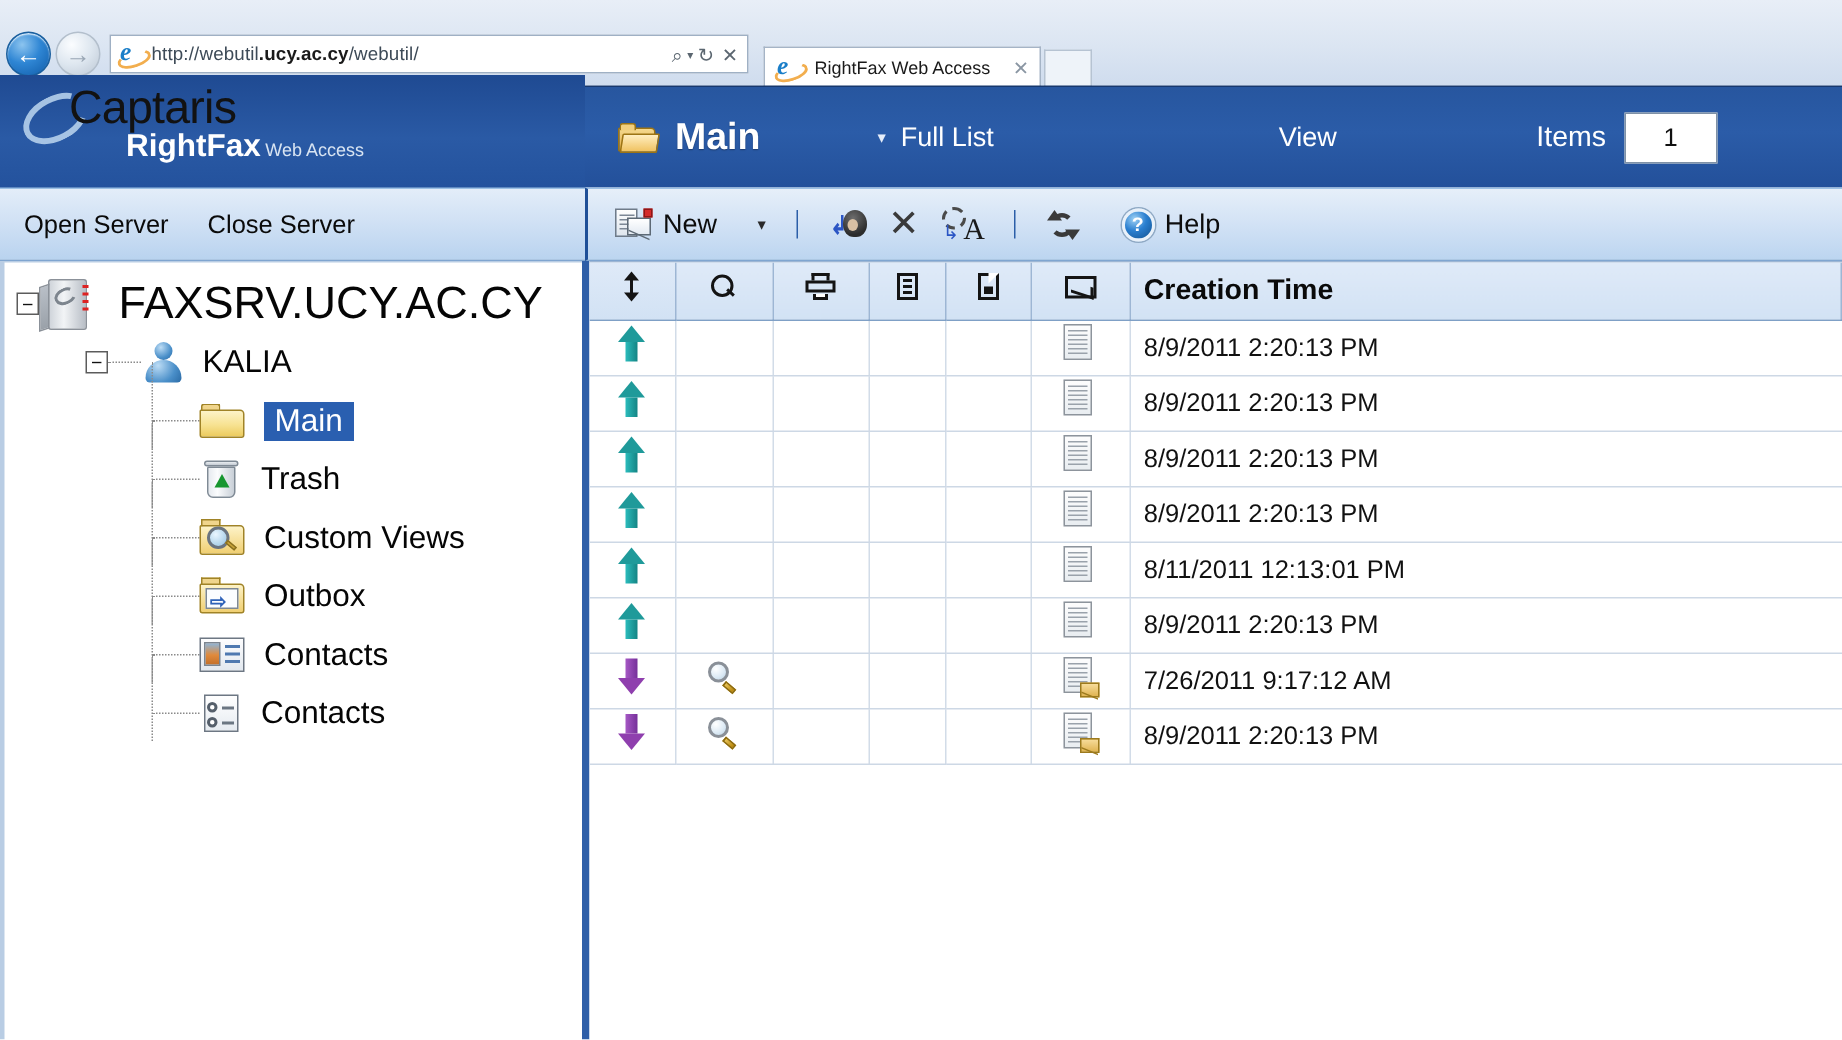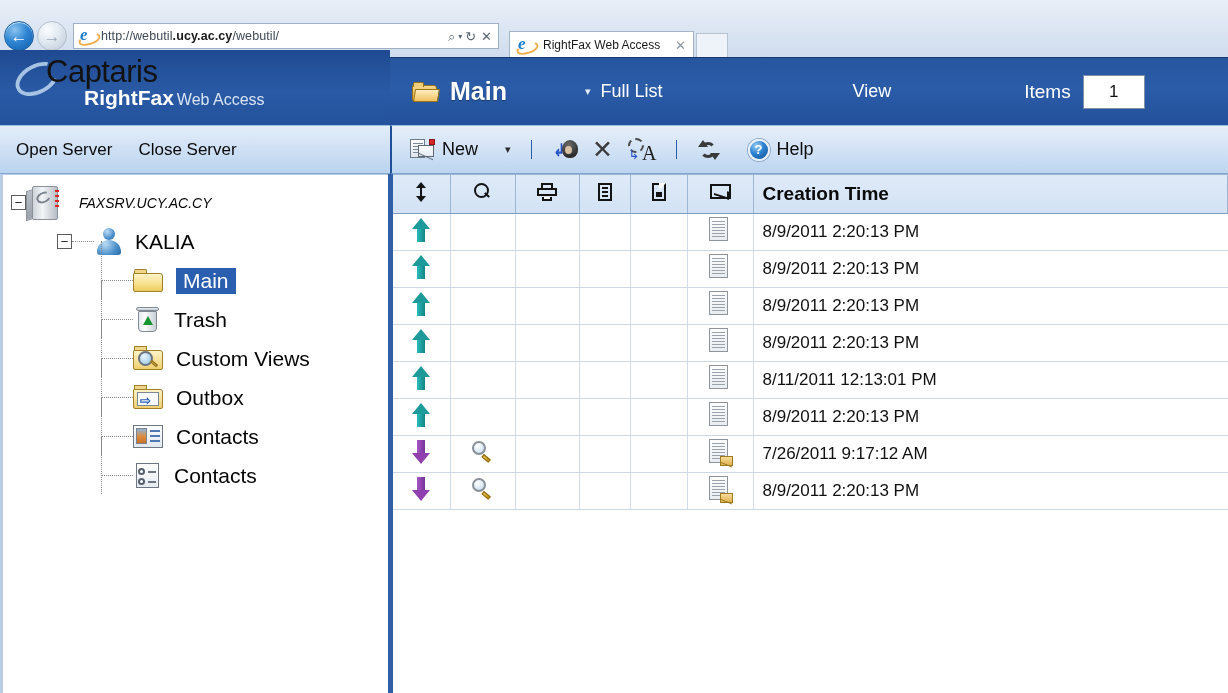--- a/index.html
+++ b/index.html
@@ -101,21 +101,21 @@
     border: 4px solid rgba(190,215,240,.85); border-radius: 50%;
     border-right-color: transparent; transform: rotate(-28deg);
   }
   .brand-captaris {
     position: absolute; left: 46px; top: 4px;
     font-size: 31px; color: #121212; letter-spacing: -.5px;
     font-family: "Liberation Sans", sans-serif;
   }
   .brand-line2 { position: absolute; left: 84px; top: 36px; white-space: nowrap; }
   .brand-rightfax { font-size: 21px; font-weight: bold; color: #ffffff; }
-  .brand-webaccess { font-size: 16px; color: #d8e4f2; margin-left: 3px; }
+  .brand-webaccess { font-size: 12px; color: #d8e4f2; margin-left: 3px; }
 
   .hdr-folder-grp { display: flex; align-items: center; margin-left: 22px; flex: 0 0 auto; }
   .folder-open-ico { width: 28px; height: 22px; position: relative; flex: 0 0 auto; }
   .folder-open-ico .f-back {
     position: absolute; left: 0; bottom: 2px; width: 25px; height: 16px;
     background: linear-gradient(to bottom, #f5d98e, #e0ad48);
     border: 1px solid #9c7415; border-radius: 1px 3px 1px 1px;
   }
   .folder-open-ico .f-tab {
     position: absolute; left: 1px; top: 1px; width: 11px; height: 5px;
@@ -260,21 +260,21 @@
   .tree { font-size: 0; }
   .tnode { display: flex; align-items: center; height: 39px; position: relative; }
   .texp {
     width: 15px; height: 15px; background: #fff; border: 1px solid #5c5c5c;
     display: flex; align-items: center; justify-content: center;
     font-size: 13px; line-height: 1; color: #111; flex: 0 0 auto;
     font-family: "Liberation Sans", sans-serif;
   }
   .tdots { width: 22px; height: 1px; border-top: 1px dotted #8a8a8a; flex: 0 0 auto; }
   .tlabel { font-size: 21px; color: #050505; margin-left: 11px; white-space: nowrap; }
-  .tlabel.root { font-size: 14px; font-style: italic; }
+  .tlabel.root { font-size: 30px; }
   .tlabel.sel { background: #2a5fb0; color: #ffffff; padding: 1px 7px; }
   .vrail {
     position: absolute; border-left: 1px dotted #8a8a8a;
   }
 
   
   .ico { flex: 0 0 auto; position: relative; }
   .ico-server { width: 42px; height: 38px; }
   .ico-server .box {
     position: absolute; left: 6px; top: 2px; width: 26px; height: 34px;

